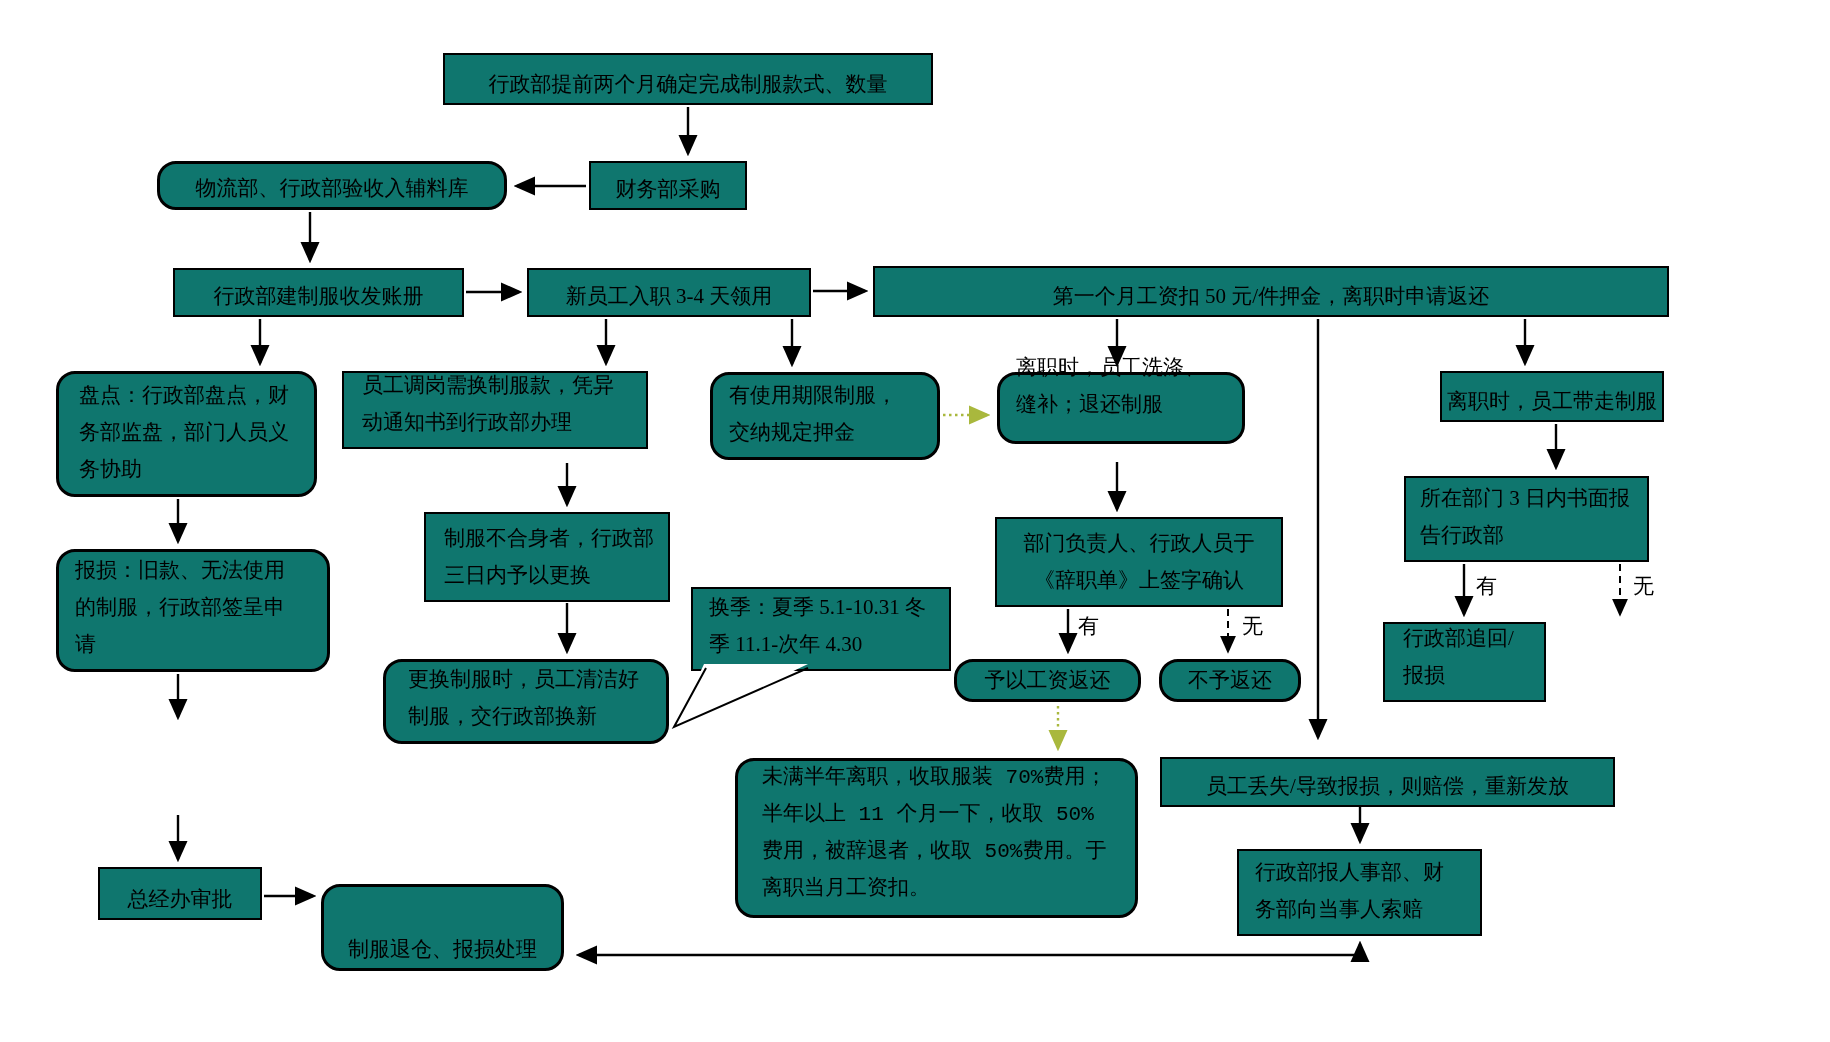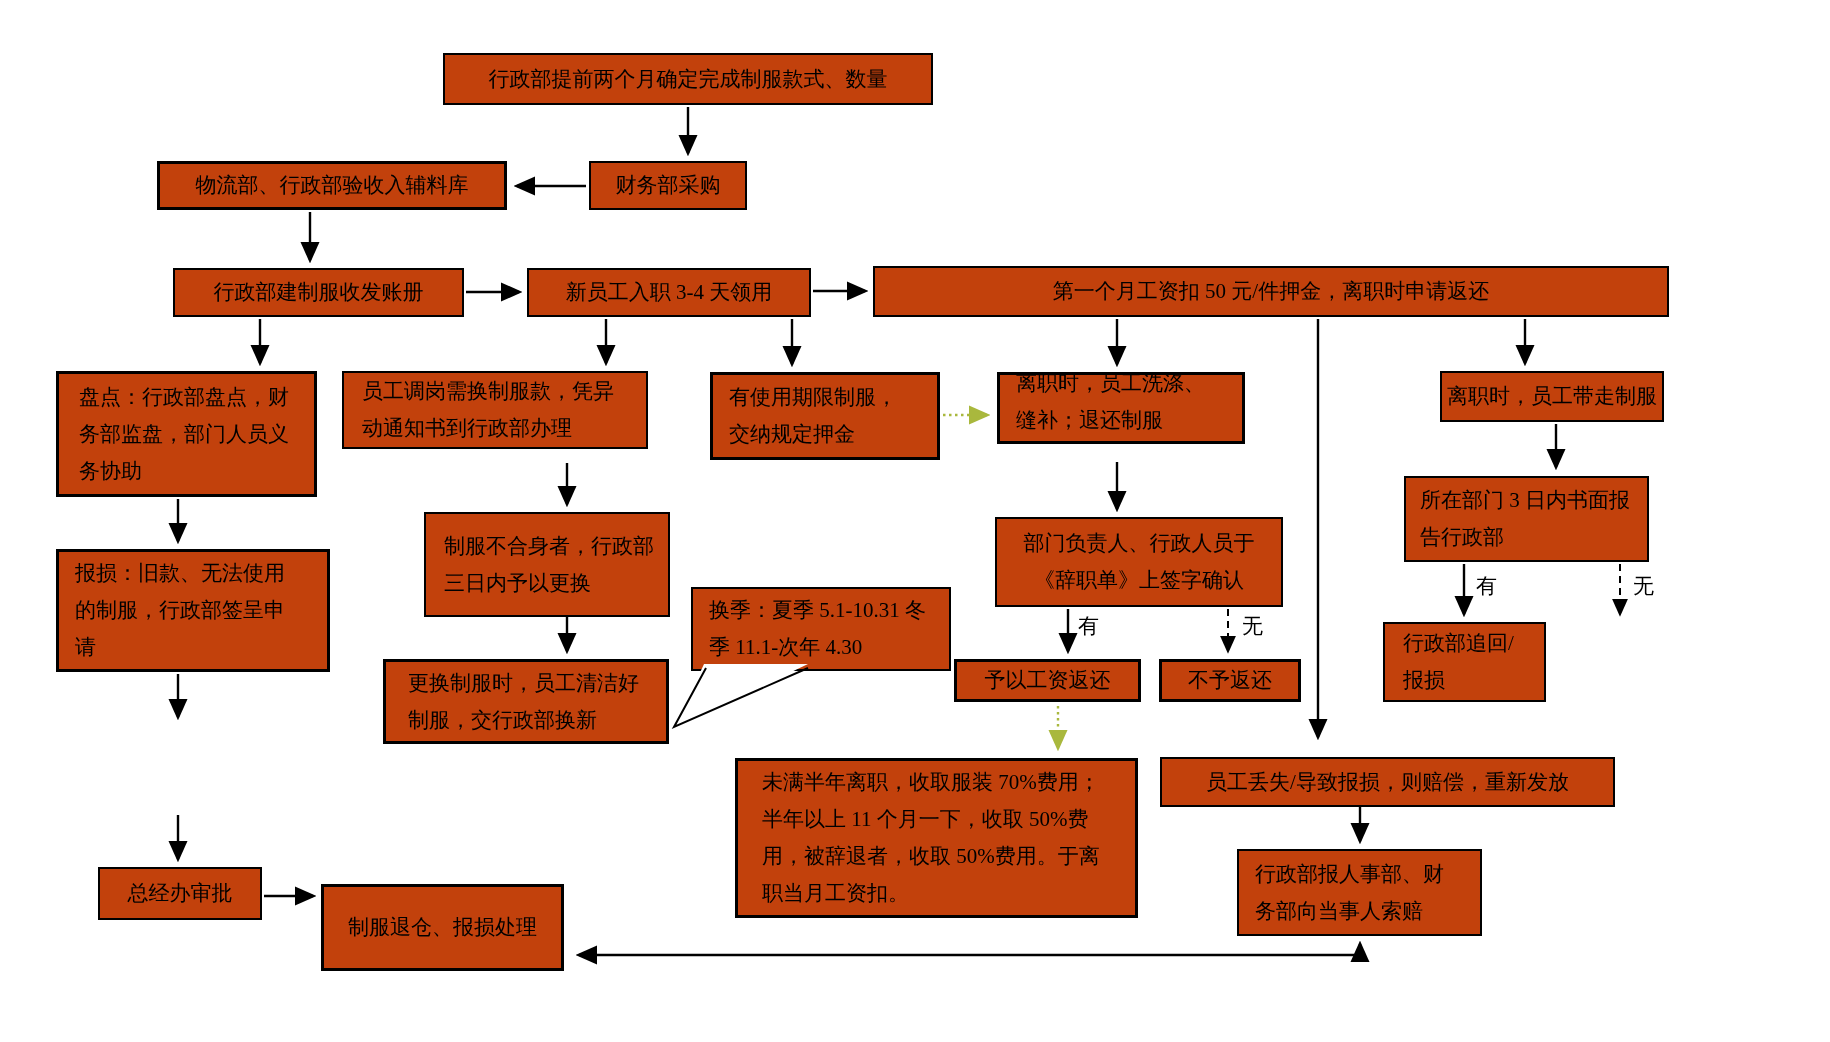--- a/index.html
+++ b/index.html
@@ -1,51 +1,51 @@
 <!DOCTYPE html>
 <html><head>
 <meta charset="utf-8">
 <style>
   html,body{margin:0;padding:0;background:#ffffff;}
   #canvas{position:relative;width:1830px;height:1042px;background:#ffffff;overflow:hidden;
           font-family:"Liberation Serif","DejaVu Serif",serif;color:#000;}
   #edges,#overlay{position:absolute;left:0;top:0;width:1830px;height:1042px;}
   #overlay{pointer-events:none;}
-  .nd{position:absolute;background:#c2410c;border:2px solid #000;box-sizing:border-box;
-      font-size:21px;line-height:37px;display:flex;align-items:center;}
+  .nd{position:absolute;background:#0f766e;border:2px solid #000;box-sizing:border-box;
+      font-size:21px;line-height:37px;display:flex;align-items:flex-end;}
   .c{justify-content:center;text-align:center;}
   .l{text-align:left;}
-  .b3{border-width:3px;}
+  .b3{border-width:3px;border-radius:19px;}
   .lbl{position:absolute;font-size:21px;line-height:24px;}
   
   #n-top{left:443px;top:53px;width:490px;height:52px;}
   #n-wuliu{left:157px;top:161px;width:350px;height:49px;}
   #n-caiwu{left:589px;top:161px;width:158px;height:49px;}
   #n-zhangce{left:173px;top:268px;width:291px;height:49px;}
   #n-xin{left:527px;top:268px;width:284px;height:49px;}
   #n-wide{left:873px;top:266px;width:796px;height:51px;}
   #n-pandian{left:56px;top:371px;width:261px;height:126px;padding:6px 20px;}
   #n-diaogang{left:342px;top:371px;width:306px;height:78px;padding:6px 30px 6px 18px;}
   #n-qixian{left:710px;top:372px;width:230px;height:88px;padding:6px 24px 6px 16px;}
   #n-xidi{left:997px;top:372px;width:248px;height:72px;padding:6px 28px 18px 16px;}
   #n-daizou{left:1427px;top:371px;width:224px;height:51px;margin-left:13px;}
   #n-baosun{left:56px;top:549px;width:274px;height:123px;padding:6px 26px 6px 16px;}
-  #n-buheshen{left:424px;top:512px;width:246px;height:105px;padding:6px 9px 6px 18px;}
+  #n-buheshen{left:424px;top:512px;width:246px;height:90px;padding:6px 9px 6px 18px;}
   #n-cizhidan{left:995px;top:517px;width:288px;height:90px;padding:6px 20px;justify-content:center;text-align:center;}
   #n-suozaibumen{left:1404px;top:476px;width:245px;height:86px;padding:6px 14px;}
   #n-renshi{left:77px;top:725px;width:205px;height:88px;padding:6px 20px;}
   #n-genghuan{left:383px;top:659px;width:286px;height:85px;padding:6px 22px;}
   #n-huanji{left:691px;top:587px;width:260px;height:84px;padding:6px 16px;}
   #n-yuyi{left:954px;top:659px;width:187px;height:43px;}
   #n-buyu{left:1159px;top:659px;width:142px;height:43px;}
   #n-zhuihui{left:1383px;top:622px;width:163px;height:80px;padding:6px 18px;}
   #n-fakuan{left:1567px;top:622px;width:204px;height:80px;padding:6px 22px;}
   #n-zjb{left:98px;top:867px;width:164px;height:53px;}
   #n-tuicang{left:321px;top:884px;width:243px;height:87px;}
-  #n-weiman{left:735px;top:758px;width:403px;height:160px;padding:8px 24px;}
+  #n-weiman{left:735px;top:758px;width:403px;height:160px;padding:8px 24px;font-family:Liberation Mono, monospace;}
   #n-diushi{left:1160px;top:745px;width:455px;height:50px;margin-top:12px;}
   #n-suopei{left:1237px;top:849px;width:245px;height:87px;padding:6px 26px 6px 16px;}
   #lbl-yes-resign{left:1078px;top:614px;}
   #lbl-no-resign{left:1242px;top:614px;}
   #lbl-yes-report{left:1476px;top:574px;}
   #lbl-no-report{left:1633px;top:574px;}
 </style>
 </head>
 <body>
 

